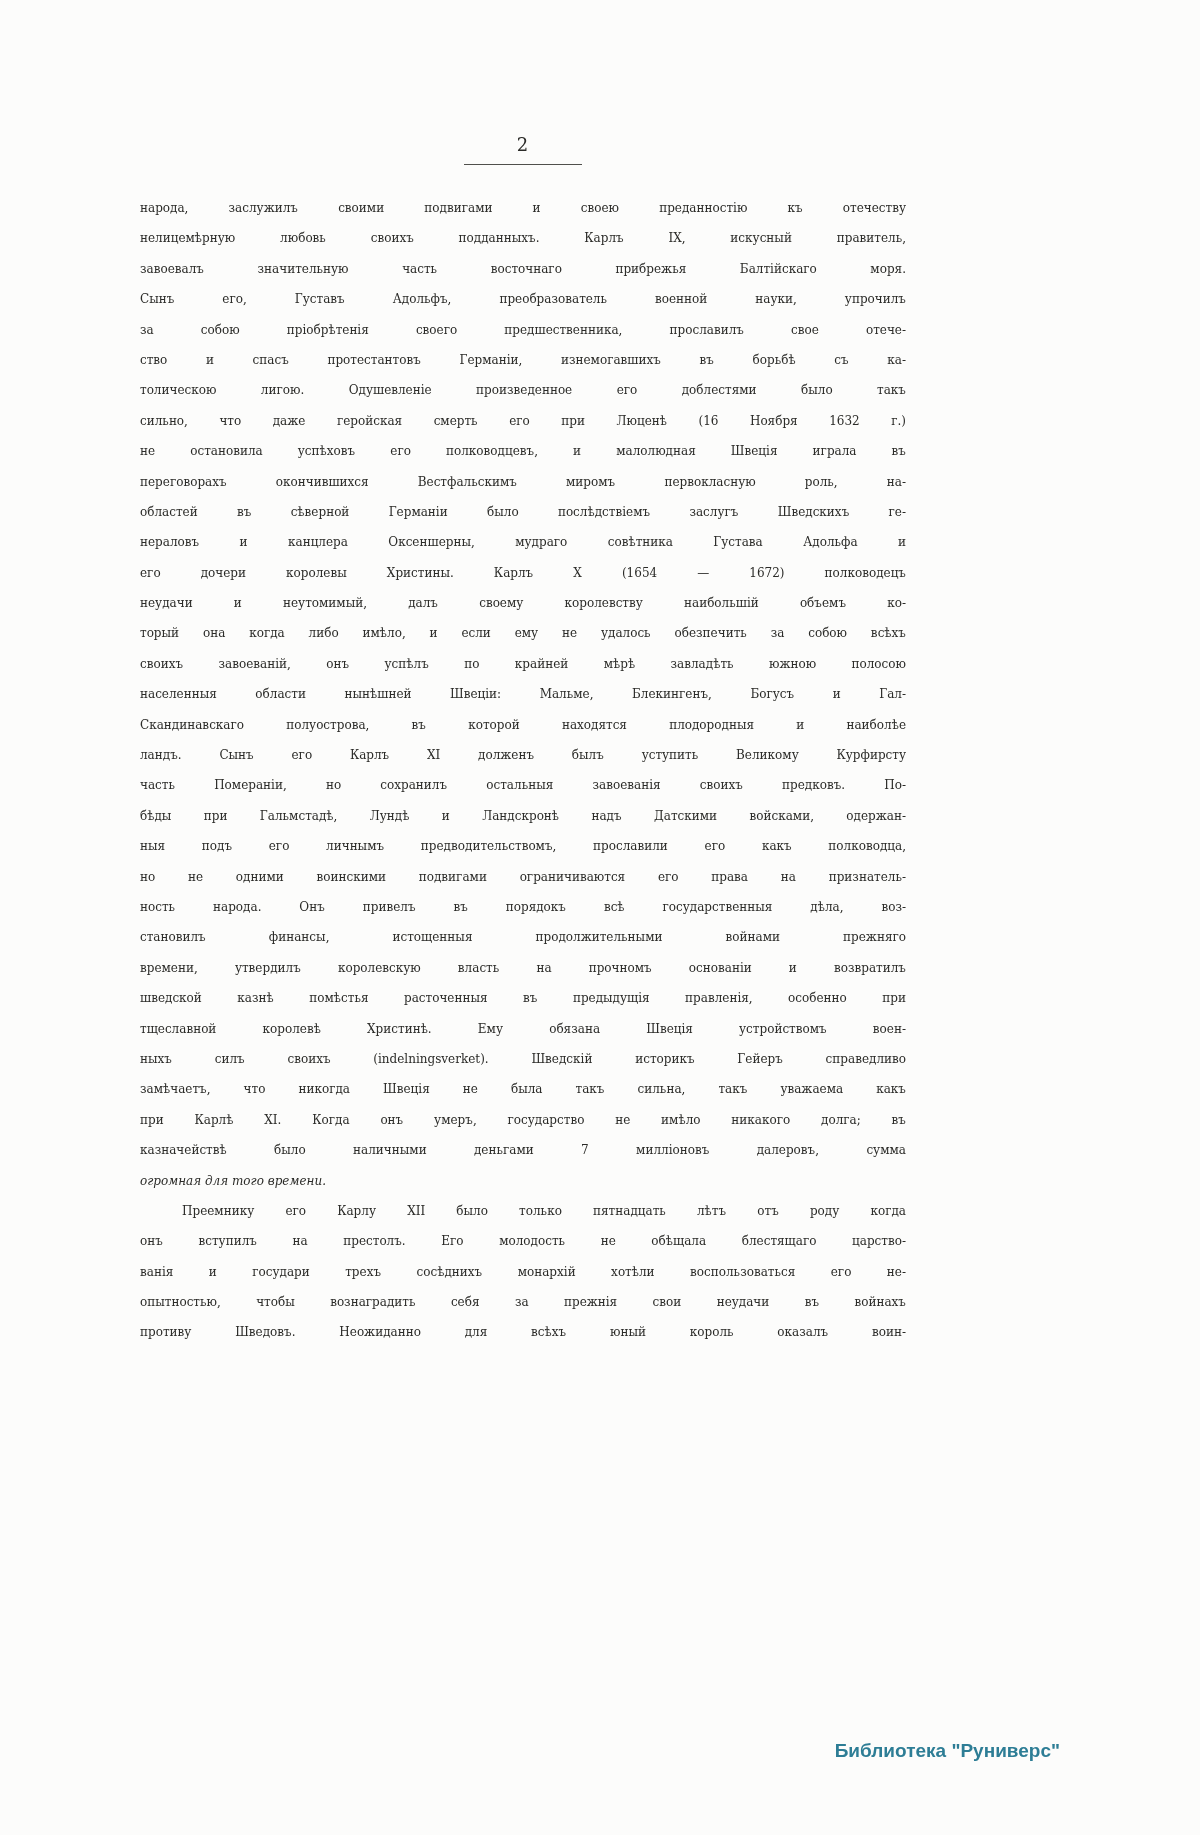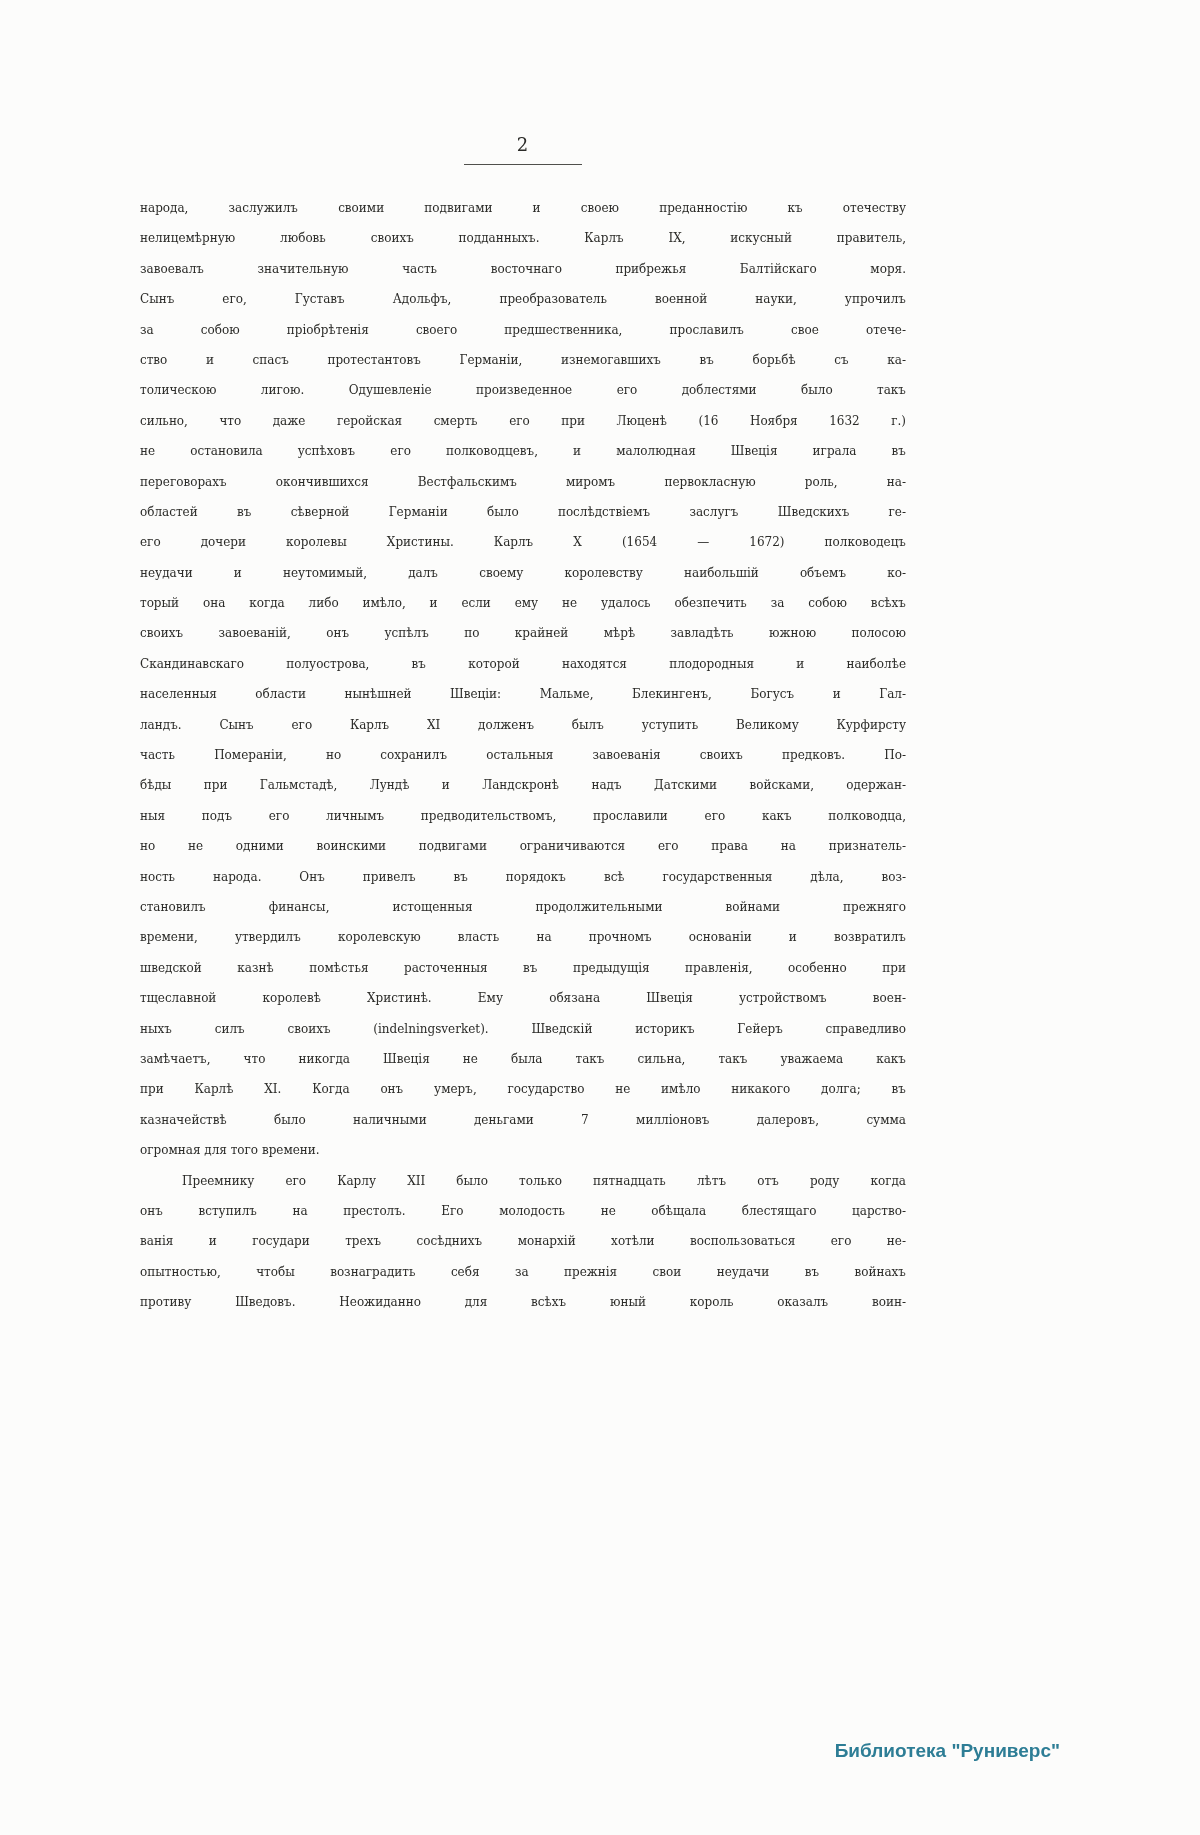--- a/index.html
+++ b/index.html
@@ -40,20 +40,21 @@
     line-height: 30.4px;
     height: 30.4px;
     text-align: justify;
     text-align-last: justify;
     overflow: hidden;
     white-space: nowrap;
   }
   .line.no-just {
     text-align: left;
     text-align-last: left;
+    font-style: italic;
   }
   .line.indent {
     text-indent: 42px;
   }
   .watermark {
     position: absolute;
     top: 1740px;
     left: 788px;
     width: 272px;
     text-align: right;
@@ -75,26 +76,27 @@
     <div class="line">нелицемѣрную любовь своихъ подданныхъ. Карлъ IX, искусный правитель,</div>
     <div class="line">завоевалъ значительную часть восточнаго прибрежья Балтійскаго моря.</div>
     <div class="line">Сынъ его, Густавъ Адольфъ, преобразователь военной науки, упрочилъ</div>
     <div class="line">за собою пріобрѣтенія своего предшественника, прославилъ свое отече-</div>
     <div class="line">ство и спасъ протестантовъ Германіи, изнемогавшихъ въ борьбѣ съ ка-</div>
     <div class="line">толическою лигою. Одушевленіе произведенное его доблестями было такъ</div>
     <div class="line">сильно, что даже геройская смерть его при Люценѣ (16 Ноября 1632 г.)</div>
     <div class="line">не остановила успѣховъ его полководцевъ, и малолюдная Швеція играла въ</div>
     <div class="line">переговорахъ окончившихся Вестфальскимъ миромъ первокласную роль, на-</div>
     <div class="line">областей въ сѣверной Германіи было послѣдствіемъ заслугъ Шведскихъ ге-</div>
+    <div class="line">нераловъ и канцлера Оксеншерны, мудраго совѣтника Густава Адольфа и</div>
     <div class="line">его дочери королевы Христины. Карлъ X (1654 — 1672) полководецъ</div>
     <div class="line">неудачи и неутомимый, далъ своему королевству наибольшій объемъ ко-</div>
     <div class="line">торый она когда либо имѣло, и если ему не удалось обезпечить за собою всѣхъ</div>
     <div class="line">своихъ завоеваній, онъ успѣлъ по крайней мѣрѣ завладѣть южною полосою</div>
+    <div class="line">населенныя области нынѣшней Швеціи: Мальме, Блекингенъ, Богусъ и Гал-</div>
     <div class="line">Скандинавскаго полуострова, въ которой находятся плодородныя и наиболѣе</div>
-    <div class="line">населенныя области нынѣшней Швеціи: Мальме, Блекингенъ, Богусъ и Гал-</div>
     <div class="line">ландъ. Сынъ его Карлъ XI долженъ былъ уступить Великому Курфирсту</div>
     <div class="line">часть Помераніи, но сохранилъ остальныя завоеванія своихъ предковъ. По-</div>
     <div class="line">бѣды при Гальмстадѣ, Лундѣ и Ландскронѣ надъ Датскими войсками, одержан-</div>
     <div class="line">ныя подъ его личнымъ предводительствомъ, прославили его какъ полководца,</div>
     <div class="line">но не одними воинскими подвигами ограничиваются его права на признатель-</div>
     <div class="line">ность народа. Онъ привелъ въ порядокъ всѣ государственныя дѣла, воз-</div>
     <div class="line">становилъ финансы, истощенныя продолжительными войнами прежняго</div>
     <div class="line">времени, утвердилъ королевскую власть на прочномъ основаніи и возвратилъ</div>
     <div class="line">шведской казнѣ помѣстья расточенныя въ предыдущія правленія, особенно при</div>
     <div class="line">тщеславной королевѣ Христинѣ. Ему обязана Швеція устройствомъ воен-</div>

